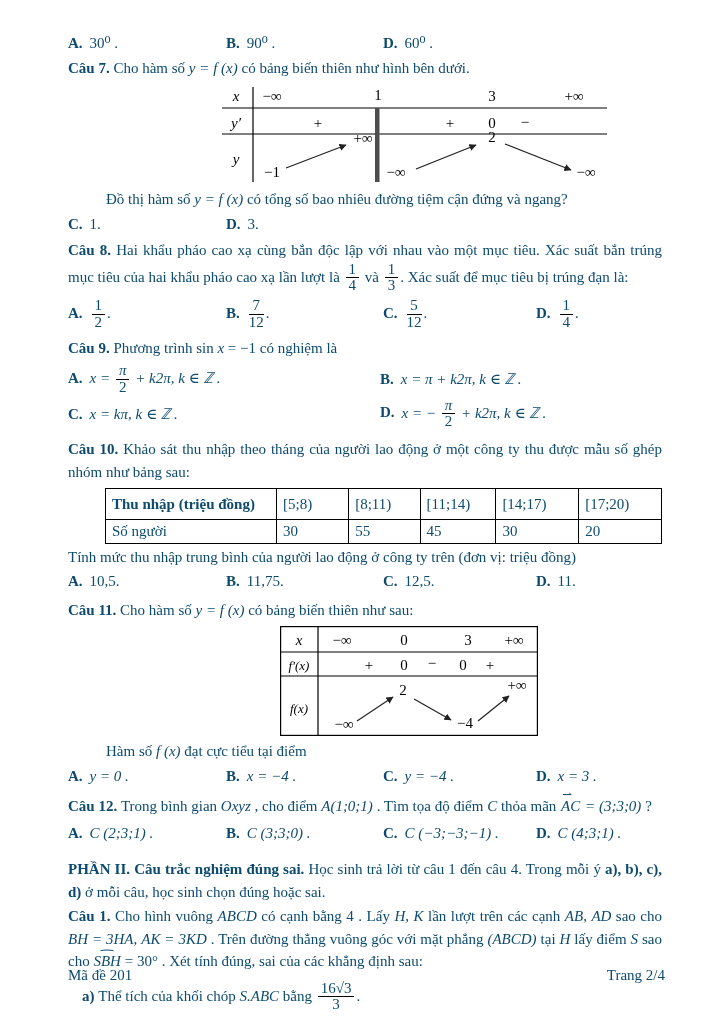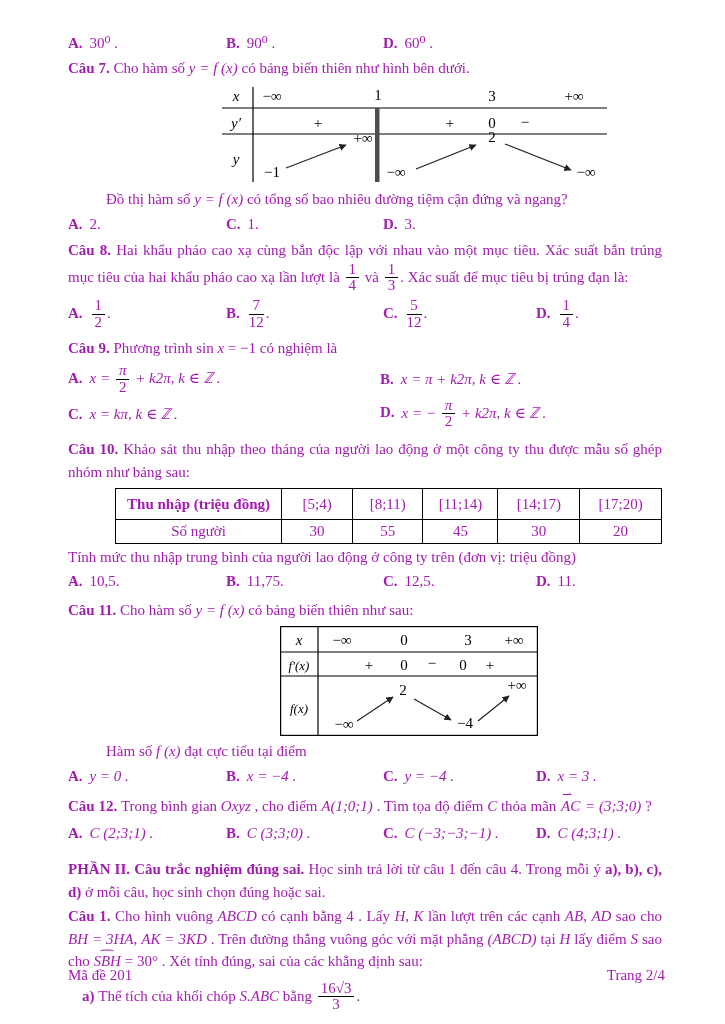--- a/index.html
+++ b/index.html
@@ -1,30 +1,30 @@
 <!DOCTYPE html>
 <html><head>
 <meta charset="utf-8">
 <style>
   html,body{margin:0;padding:0;background:#fff;}
-  .page{position:relative;width:725px;height:1024px;background:#ffffff;color:#a21caf;
+  .page{position:relative;width:725px;height:1024px;background:#ffffff;color:#0c4a6e;
         font-family:"Liberation Serif","DejaVu Serif",serif;font-size:15px;line-height:1.5;overflow:hidden;}
   .content{position:absolute;left:68px;top:30px;width:594px;}
   p{margin:0;}
   .just{text-align:justify;}
   .opts4{display:grid;grid-template-columns:158px 157px 153px 1fr;margin:2px 0;align-items:center;}
   .opts2{display:grid;grid-template-columns:312px 1fr;margin:2px 0;align-items:center;}
   .opt b{margin-right:7px;}
   .indent{padding-left:38px;}
   .centered{text-align:left;}
   .frac{display:inline-block;vertical-align:middle;text-align:center;line-height:1.05;padding:0 2px;}
   .frac .num{display:block;border-bottom:1px solid #000;padding:0 3px;}
   .frac .den{display:block;}
   .mt2{margin-top:2px;}.mt4{margin-top:4px;}.mt6{margin-top:6px;font-family:Liberation Serif, serif;}.mt8{margin-top:8px;}.mt14{margin-top:14px;}
-  table.data{border-collapse:collapse;margin:5px 0 2px 47px;text-align:center;}
+  table.data{border-collapse:collapse;margin:5px 0 2px 37px;text-align:left;}
   table.data td{border:1px solid #000;padding:0 6px;height:22px;}
   table.data tr.hdr td{height:30px;}
   svg text{font-family:"Liberation Serif","DejaVu Serif",serif;font-size:15px;fill:#000;}
   svg text.it{font-style:italic;}
   svg text.sm{font-size:13px;}
   .bbt1{display:block;margin:6px 0 0 154px;}
   .bbt2{display:block;margin:5px 0 0 212px;}
   .vec{position:relative;display:inline-block;padding:0 1px;}
   .vec::before{content:"⇀";position:absolute;top:-0.78em;left:10%;font-size:0.78em;font-style:normal;}
   .hat{position:relative;display:inline-block;}
@@ -71,21 +71,20 @@
       <text x="141" y="58" text-anchor="middle">+∞</text>
       <text x="174" y="92" text-anchor="middle">−∞</text>
       <line x1="194" y1="84" x2="254" y2="60" stroke="#222" stroke-width="1.2" marker-end="url(#arr)"></line>
       <text x="270" y="57" text-anchor="middle">2</text>
       <line x1="283" y1="59" x2="349" y2="85" stroke="#222" stroke-width="1.2" marker-end="url(#arr)"></line>
       <text x="364" y="92" text-anchor="middle">−∞</text>
     </svg>
 
     <p class="indent mt6"><span>Đồ thị hàm số </span><i>y = f (x)</i><span> có tổng số bao nhiêu đường tiệm cận đứng và ngang?</span></p>
     <div class="opts4">
-      <span class="opt"><b>A.</b><span>2.</span></span>
       <span class="opt"><b>C.</b><span>1.</span></span>
       <span class="opt"><b>D.</b><span>3.</span></span>
     </div>
 
     <p class="just mt4"><span><b>Câu 8. </b><span>Hai khẩu pháo cao xạ cùng bắn độc lập với nhau vào một mục tiêu. Xác suất bắn trúng mục tiêu của hai khẩu pháo cao xạ lần lượt là </span></span><span class="frac"><span class="num">1</span><span class="den">4</span></span><span> và </span><span class="frac"><span class="num">1</span><span class="den">3</span></span><span>. Xác suất để mục tiêu bị trúng đạn là:</span></p>
 
     <div class="opts4 mt4">
       <span class="opt"><b>A.</b><span class="frac"><span class="num">1</span><span class="den">2</span></span><span>.</span></span>
       <span class="opt"><b>B.</b><span class="frac"><span class="num">7</span><span class="den">12</span></span><span>.</span></span>
       <span class="opt"><b>C.</b><span class="frac"><span class="num">5</span><span class="den">12</span></span><span>.</span></span>
@@ -100,21 +99,21 @@
     <div class="opts2 mt2">
       <span class="opt"><b>C.</b><i>x = kπ, k ∈ ℤ .</i></span>
       <span class="opt"><b>D.</b><i>x = − </i><span class="frac"><i class="num">π</i><span class="den">2</span></span><i> + k2π, k ∈ ℤ .</i></span>
     </div>
 
     <p class="just mt8"><b>Câu 10. </b><span>Khảo sát thu nhập theo tháng của người lao động ở một công ty thu được mẫu số ghép nhóm như bảng sau:</span></p>
     <table class="data">
       <tbody>
         <tr class="hdr">
           <td style="width:178px"><b>Thu nhập (triệu đồng)</b></td>
-          <td style="width:64px">[5;4)</td>
+          <td style="width:64px">[5;8)</td>
           <td style="width:62px">[8;11)</td>
           <td style="width:66px">[11;14)</td>
           <td style="width:74px">[14;17)</td>
           <td style="width:74px">[17;20)</td>
         </tr>
         <tr>
           <td>Số người</td>
           <td>30</td>
           <td>55</td>
           <td>45</td>

